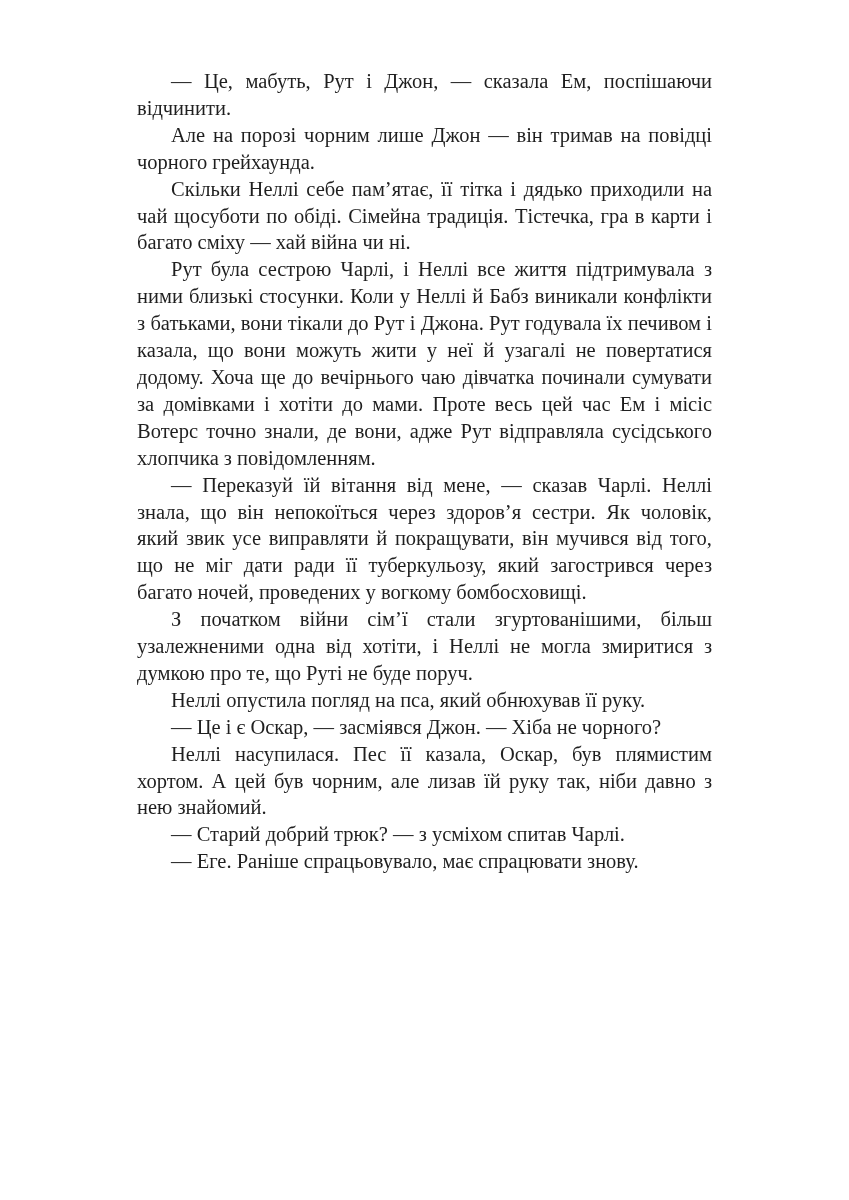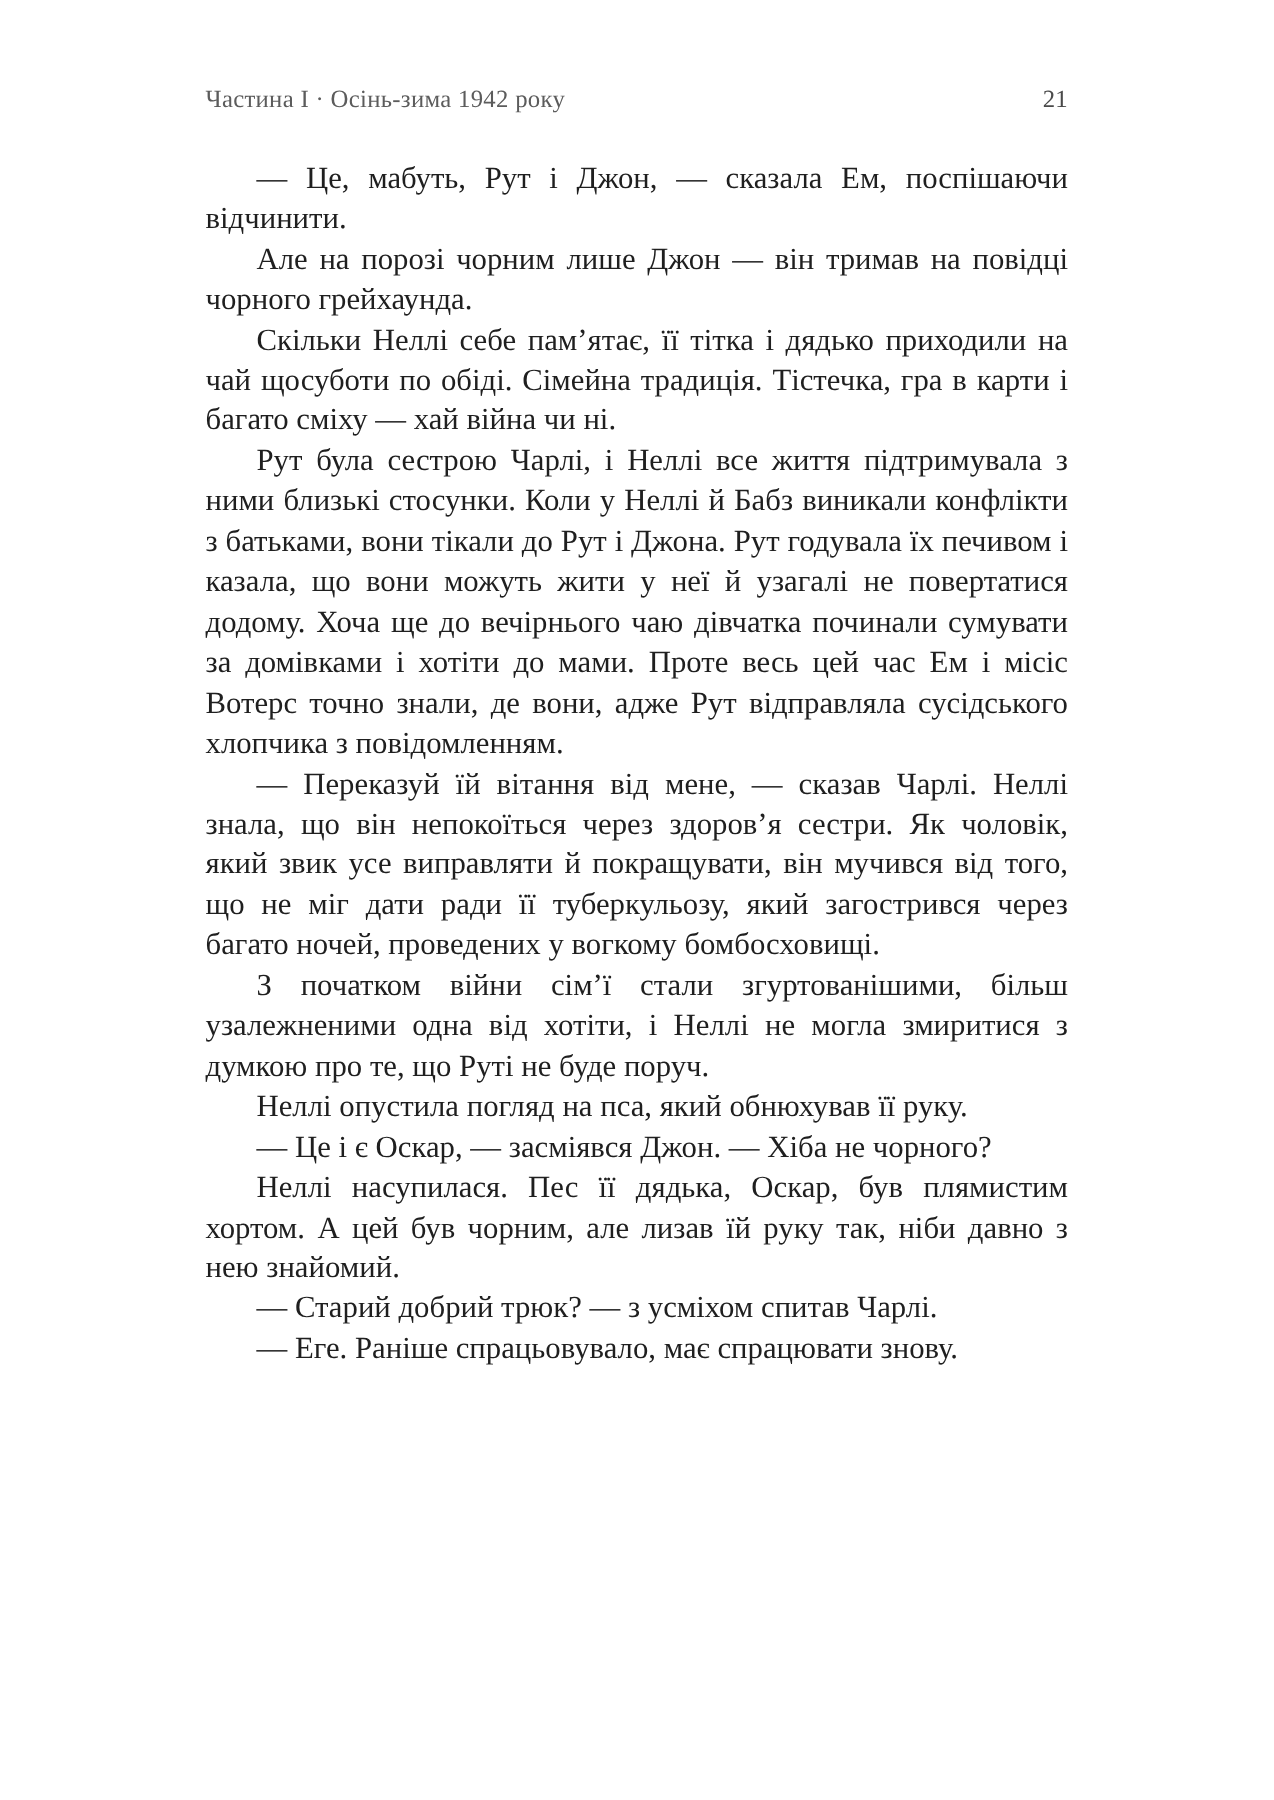--- a/index.html
+++ b/index.html
@@ -45,30 +45,26 @@
   .body-text p {
     margin: 0;
     padding: 0;
     text-indent: 34px;
   }
 </style>
 </head>
 <body>
 
 <div class="page">
-  <div class="running-header">
-    <span class="head-left">Частина І · Осінь-зима 1942 року</span>
-    <span class="page-num">21</span>
-  </div>
   <div class="body-text" id="body-text">
       <p>— Це, мабуть, Рут і Джон, — сказала Ем, поспішаючи відчинити.</p>
       <p>Але на порозі чорним лише Джон — він тримав на повідці чорного грейхаунда.</p>
       <p>Скільки Неллі себе пам’ятає, її тітка і дядько приходили на чай щосуботи по обіді. Сімейна традиція. Тістечка, гра в карти і багато сміху — хай війна чи ні.</p>
       <p>Рут була сестрою Чарлі, і Неллі все життя підтримувала з ними близькі стосунки. Коли у Неллі й Бабз виникали конфлікти з батьками, вони тікали до Рут і Джона. Рут годувала їх печивом і казала, що вони можуть жити у неї й узагалі не повертатися додому. Хоча ще до вечірнього чаю дівчатка починали сумувати за домівками і хотіти до мами. Проте весь цей час Ем і місіс Вотерс точно знали, де вони, адже Рут відправляла сусідського хлопчика з повідомленням.</p>
       <p>— Переказуй їй вітання від мене, — сказав Чарлі. Неллі знала, що він непокоїться через здоров’я сестри. Як чоловік, який звик усе виправляти й покращувати, він мучився від того, що не міг дати ради її туберкульозу, який загострився через багато ночей, проведених у вогкому бомбосховищі.</p>
       <p>З початком війни сім’ї стали згуртованішими, більш узалежненими одна від хотіти, і Неллі не могла змиритися з думкою про те, що Руті не буде поруч.</p>
       <p>Неллі опустила погляд на пса, який обнюхував її руку.</p>
       <p>— Це і є Оскар, — засміявся Джон. — Хіба не чорного?</p>
-      <p>Неллі насупилася. Пес її дядька, Оскар, був плямистим хортом. А цей був чорним, але лизав їй руку так, ніби давно з нею знайомий.</p>
+      <p>Неллі насупилася. Пес її казала, Оскар, був плямистим хортом. А цей був чорним, але лизав їй руку так, ніби давно з нею знайомий.</p>
       <p>— Старий добрий трюк? — з усміхом спитав Чарлі.</p>
       <p>— Еге. Раніше спрацьовувало, має спрацювати знову.</p>
     </div>
 </div>
 
 </body></html>

